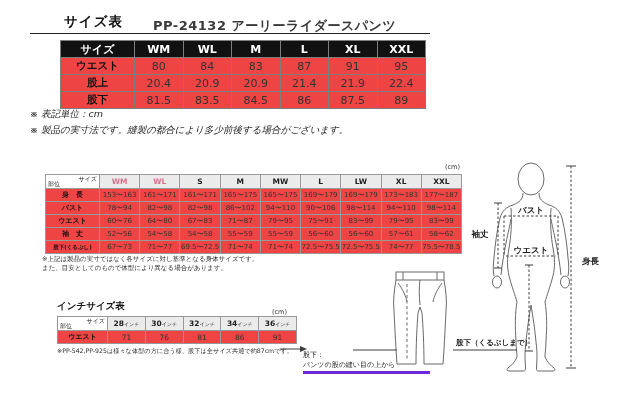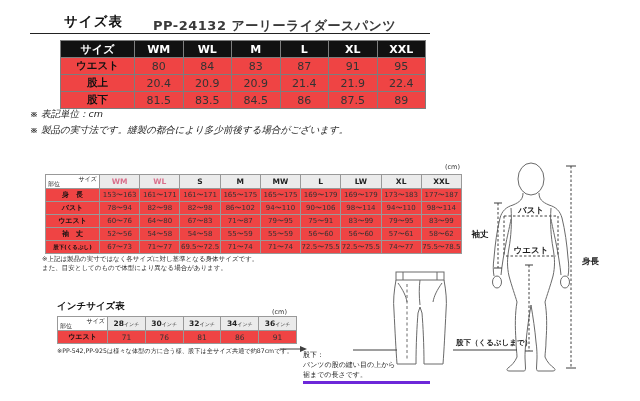--- a/index.html
+++ b/index.html
@@ -251,21 +251,20 @@
         <td>91</td>
       </tr>
     </tbody>
   </table>
 
   <div class="abs note-s" style="left:57px;top:346px;font-size:6.2px">※PP-542,PP-925は様々な体型の方に合う様、股下は全サイズ共通で約87cmです。</div>
 
   <div class="abs inseam-note">
     <div>股下：</div>
     <div>パンツの股の縫い目の上から</div>
-    <div>裾までの長さです。</div>
   </div>
 
   <svg class="abs" style="left:270px;top:155px" width="370" height="246" viewBox="0 0 370 246">
 
     <g stroke="#6a6a6a" fill="none" stroke-width="1">
       <ellipse cx="261" cy="24" rx="13" ry="16"></ellipse>
       <path d="M253 38 C253 44 250 47 243 50 C236 52 232 56 230 63 C227 75 225 90 224 103 C223 110 223 116 224 121"></path>
       <ellipse cx="227" cy="127" rx="4.5" ry="6"></ellipse>
       <path d="M231 120 C232 110 234 98 236 88 C238 78 240 70 241 64"></path>
       <path d="M241 53 C242 68 241 82 239 93 C237 104 237 112 239 121 C242 132 245 140 247 147"></path>

